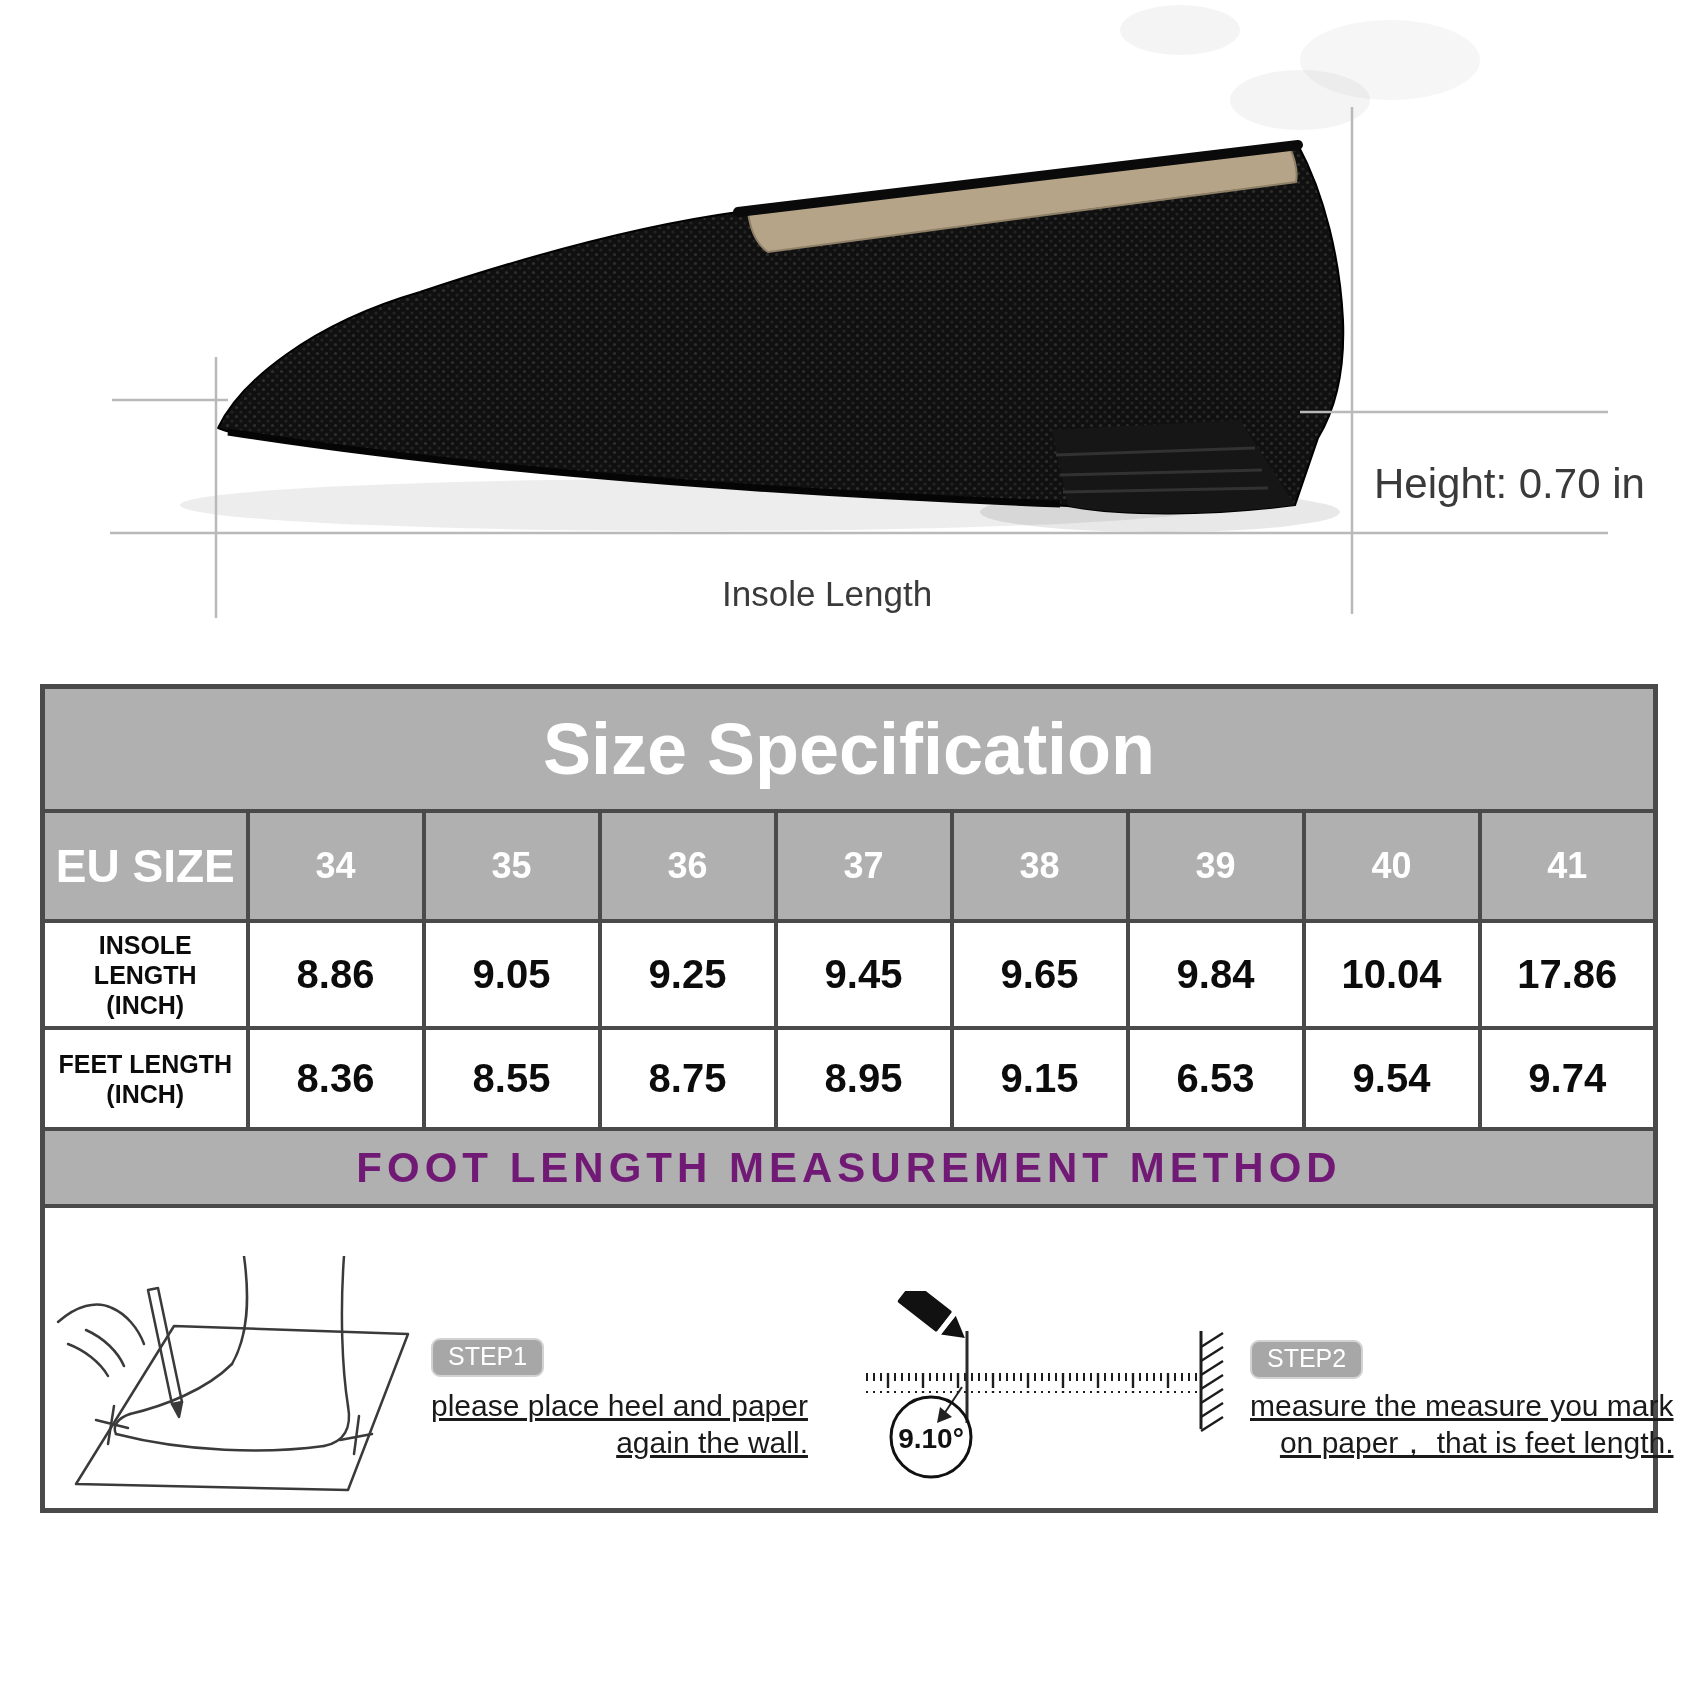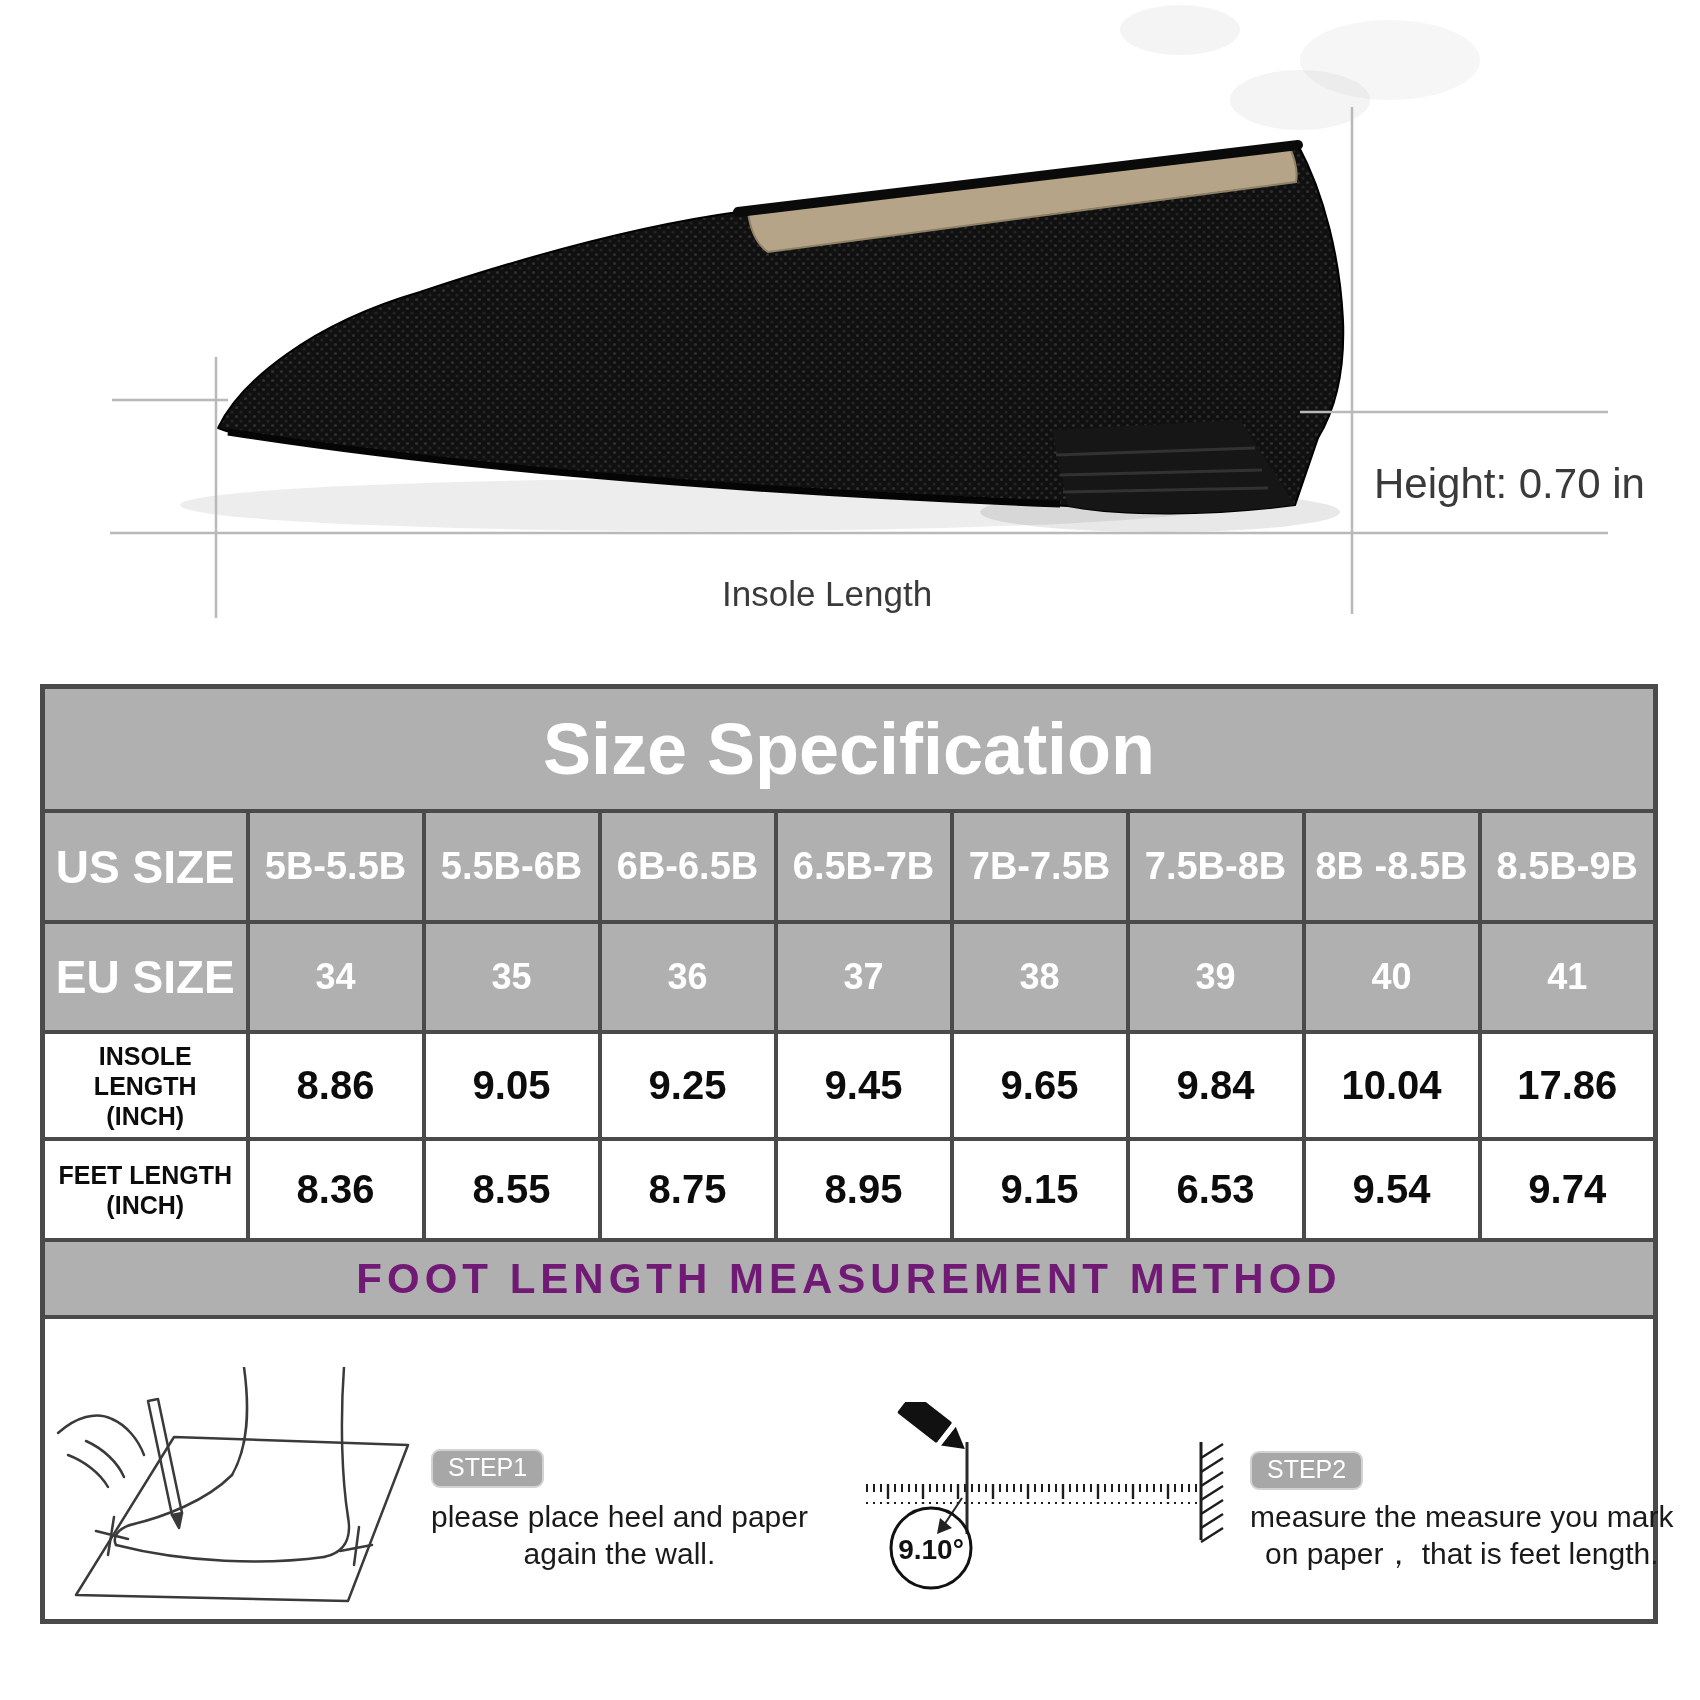--- a/index.html
+++ b/index.html
@@ -62,22 +62,23 @@
     color:#ffffff;
     font-size:25px;
     line-height:1;
     padding:4px 15px 6px 15px;
   }
   .step-text{
     position:absolute;
     color:#1a1a1a;
     font-size:30px;
     line-height:1.22;
-    text-align:center;
+    text-align:right;
     white-space:nowrap;
+    text-decoration:underline;
   }
 </style>
 </head>
 <body>
 
 <div class="canvas">
 
   <svg id="shoe-svg" width="1700" height="660" viewBox="0 0 1700 660" xmlns="http://www.w3.org/2000/svg">
     <defs>
       <pattern id="knit" width="9" height="9" patternUnits="userSpaceOnUse">
@@ -140,31 +141,20 @@
         <col>
         <col>
         <col>
         <col>
         <col>
     </colgroup>
     <tbody>
         <tr class="r-title">
       <td colspan="9" class="gray">Size Specification</td>
     </tr>
-    <tr class="r-us">
-      <td class="gray rowlabel">US SIZE</td>
-      <td class="gray">5B-5.5B</td>
-      <td class="gray">5.5B-6B</td>
-      <td class="gray">6B-6.5B</td>
-      <td class="gray">6.5B-7B</td>
-      <td class="gray">7B-7.5B</td>
-      <td class="gray">7.5B-8B</td>
-      <td class="gray">8B -8.5B</td>
-      <td class="gray">8.5B-9B</td>
-    </tr>
     <tr class="r-eu">
       <td class="gray rowlabel">EU SIZE</td>
       <td class="gray">34</td>
       <td class="gray">35</td>
       <td class="gray">36</td>
       <td class="gray">37</td>
       <td class="gray">38</td>
       <td class="gray">39</td>
       <td class="gray">40</td>
       <td class="gray">41</td>

